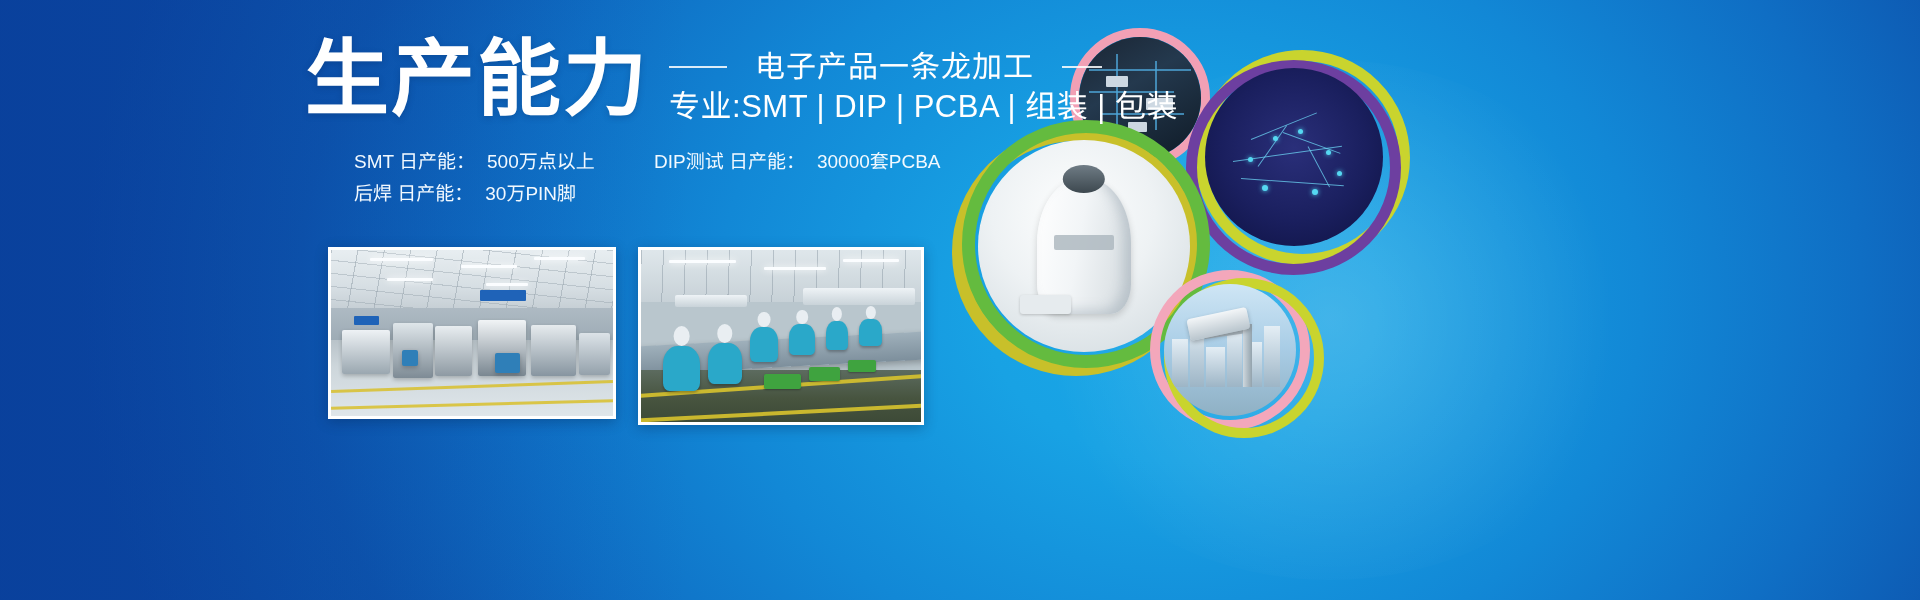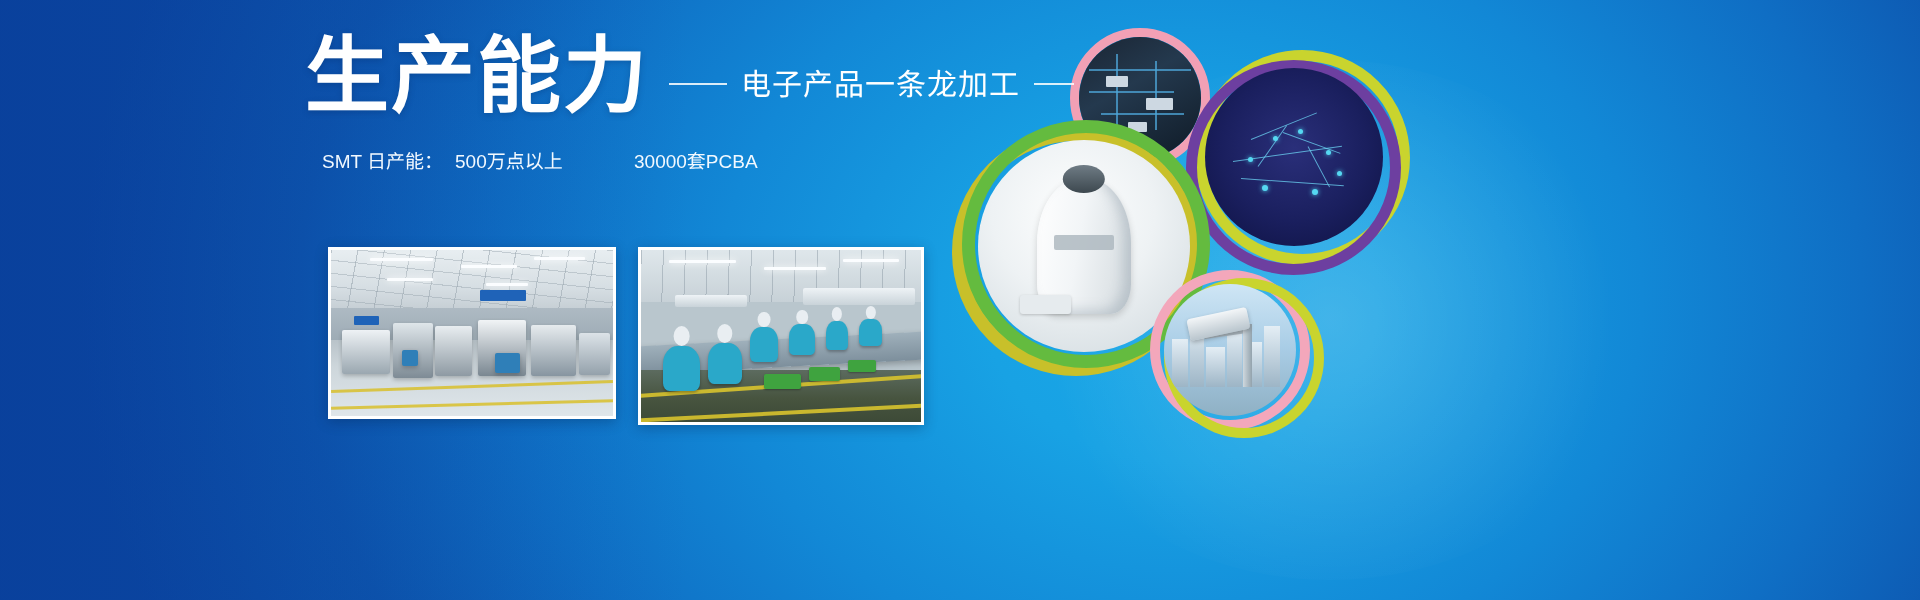--- a/index.html
+++ b/index.html
@@ -49,21 +49,21 @@
   .headline-right{
     margin-left:20px;
     padding-top:20px;
     display:flex;
     flex-direction:column;
     gap:2px;
   }
   .sub-top{
     display:flex;
     align-items:center;
-    gap:14px;
+    gap:28px;
     color:#ffffff;
     white-space:nowrap;
     margin-top:8px;
   }
   .rule{
     display:block;
     width:58px;
     height:2px;
     background:rgba(255,255,255,.85);
     flex:0 0 auto;
@@ -88,21 +88,21 @@
   
   .specs{
     position:absolute;
     left:322px;
     top:146px;
     display:flex;
     z-index:4;
     color:#eef7ff;
   }
   .spec-col{display:flex;flex-direction:column;}
-  .spec-col.left{width:300px;}
+  .spec-col.left{width:300px;margin-left:32px;}
   .spec-row{
     font-size:19px;
     line-height:32px;
     height:32px;
     white-space:nowrap;
     color:#f2f9ff;
     display:flex;
     align-items:baseline;
   }
   .spec-label{display:inline-block;}
@@ -262,32 +262,38 @@
   <div class="glow" style="left:1020px;top:60px;width:620px;height:520px;"></div>
 
   <div class="headline-wrap">
     <div class="headline">生产能力</div>
     <div class="headline-right">
       <div class="sub-top">
         <span class="rule"></span>
         <span class="sub-top-text">电子产品一条龙加工</span>
         <span class="rule short"></span>
       </div>
+      <div class="sub-bottom">专业:SMT | DIP | PCBA | 组装 | 包装</div>
     </div>
   </div>
 
   <div class="specs">
     <div class="spec-col left">
       <div class="spec-row">
         <span class="spec-label">SMT 日产能：</span>
         <span class="spec-value">500万点以上</span>
       </div>
+      <div class="spec-row">
+        <span class="spec-label">后焊 日产能：</span>
+        <span class="spec-value">30万PIN脚</span>
+      </div>
     </div>
     <div class="spec-col right">
       <div class="spec-row">
+        <span class="spec-label">DIP测试 日产能：</span>
         <span class="spec-value">30000套PCBA</span>
       </div>
     </div>
   </div>
 
   <div class="photo photo-1">
     <div class="ff">
       <div class="ff-ceiling"></div>
       <div class="ff-ceil-grid"></div>
       <div class="ff-light" style="left:14%;top:5%;width:22%;height:3px;"></div>

